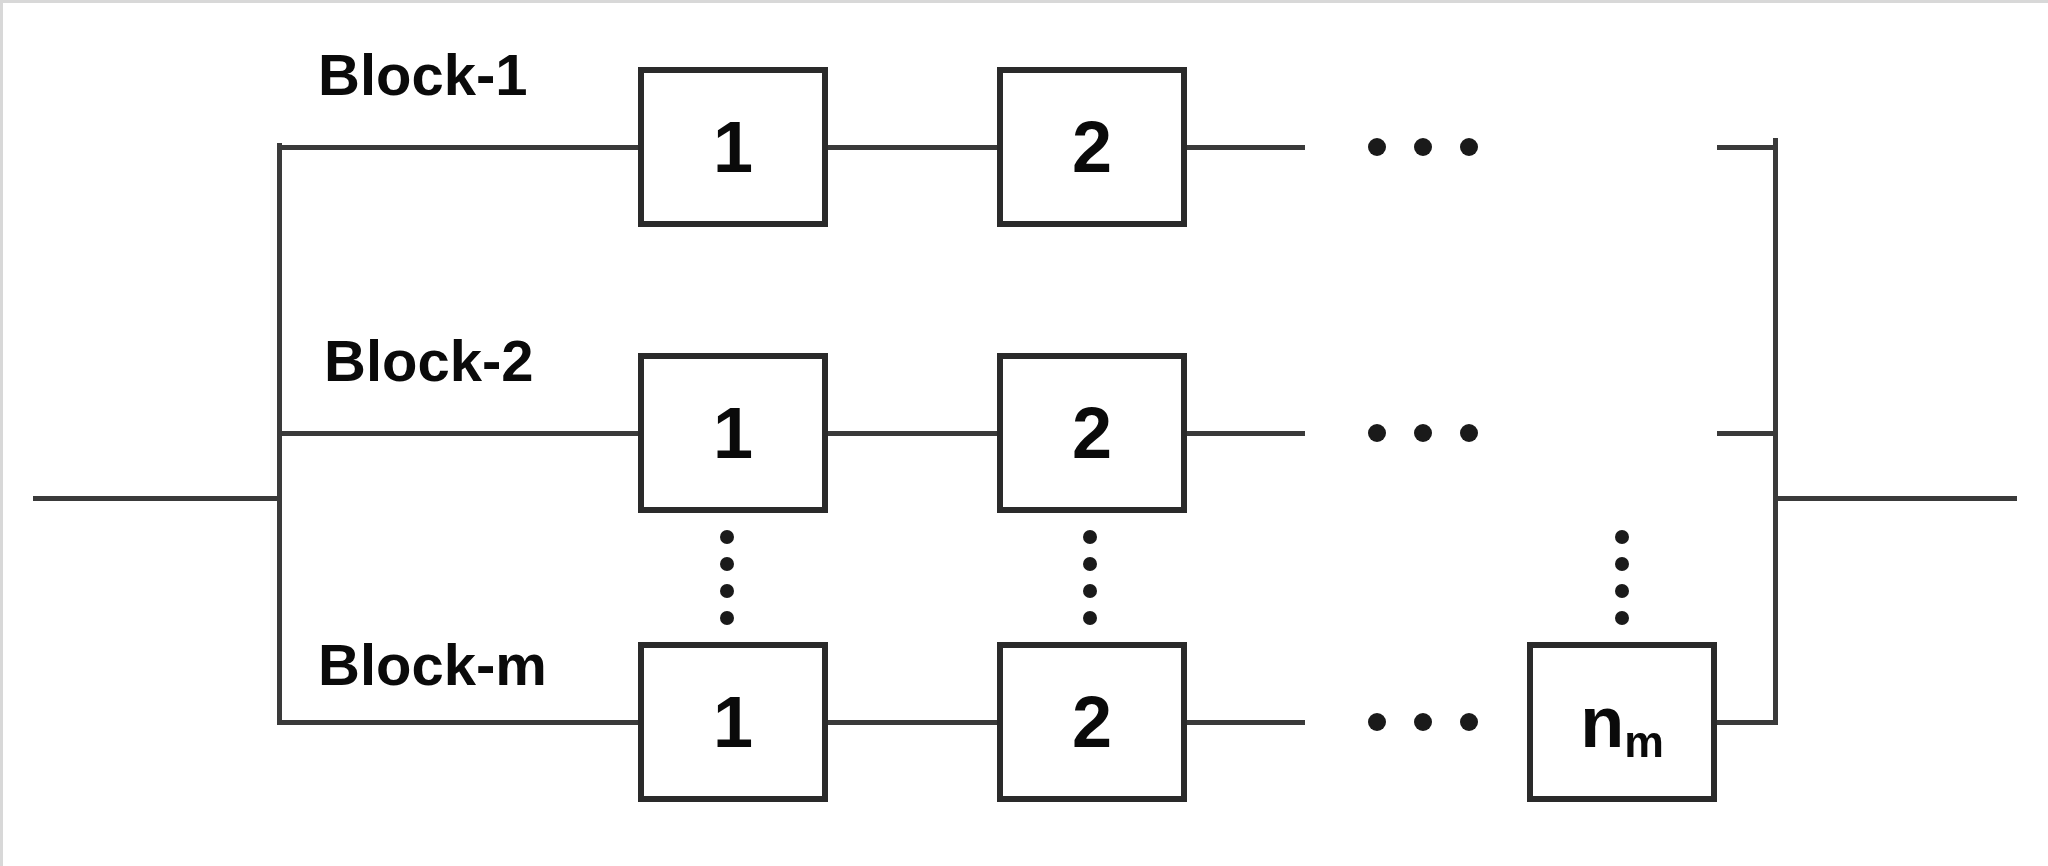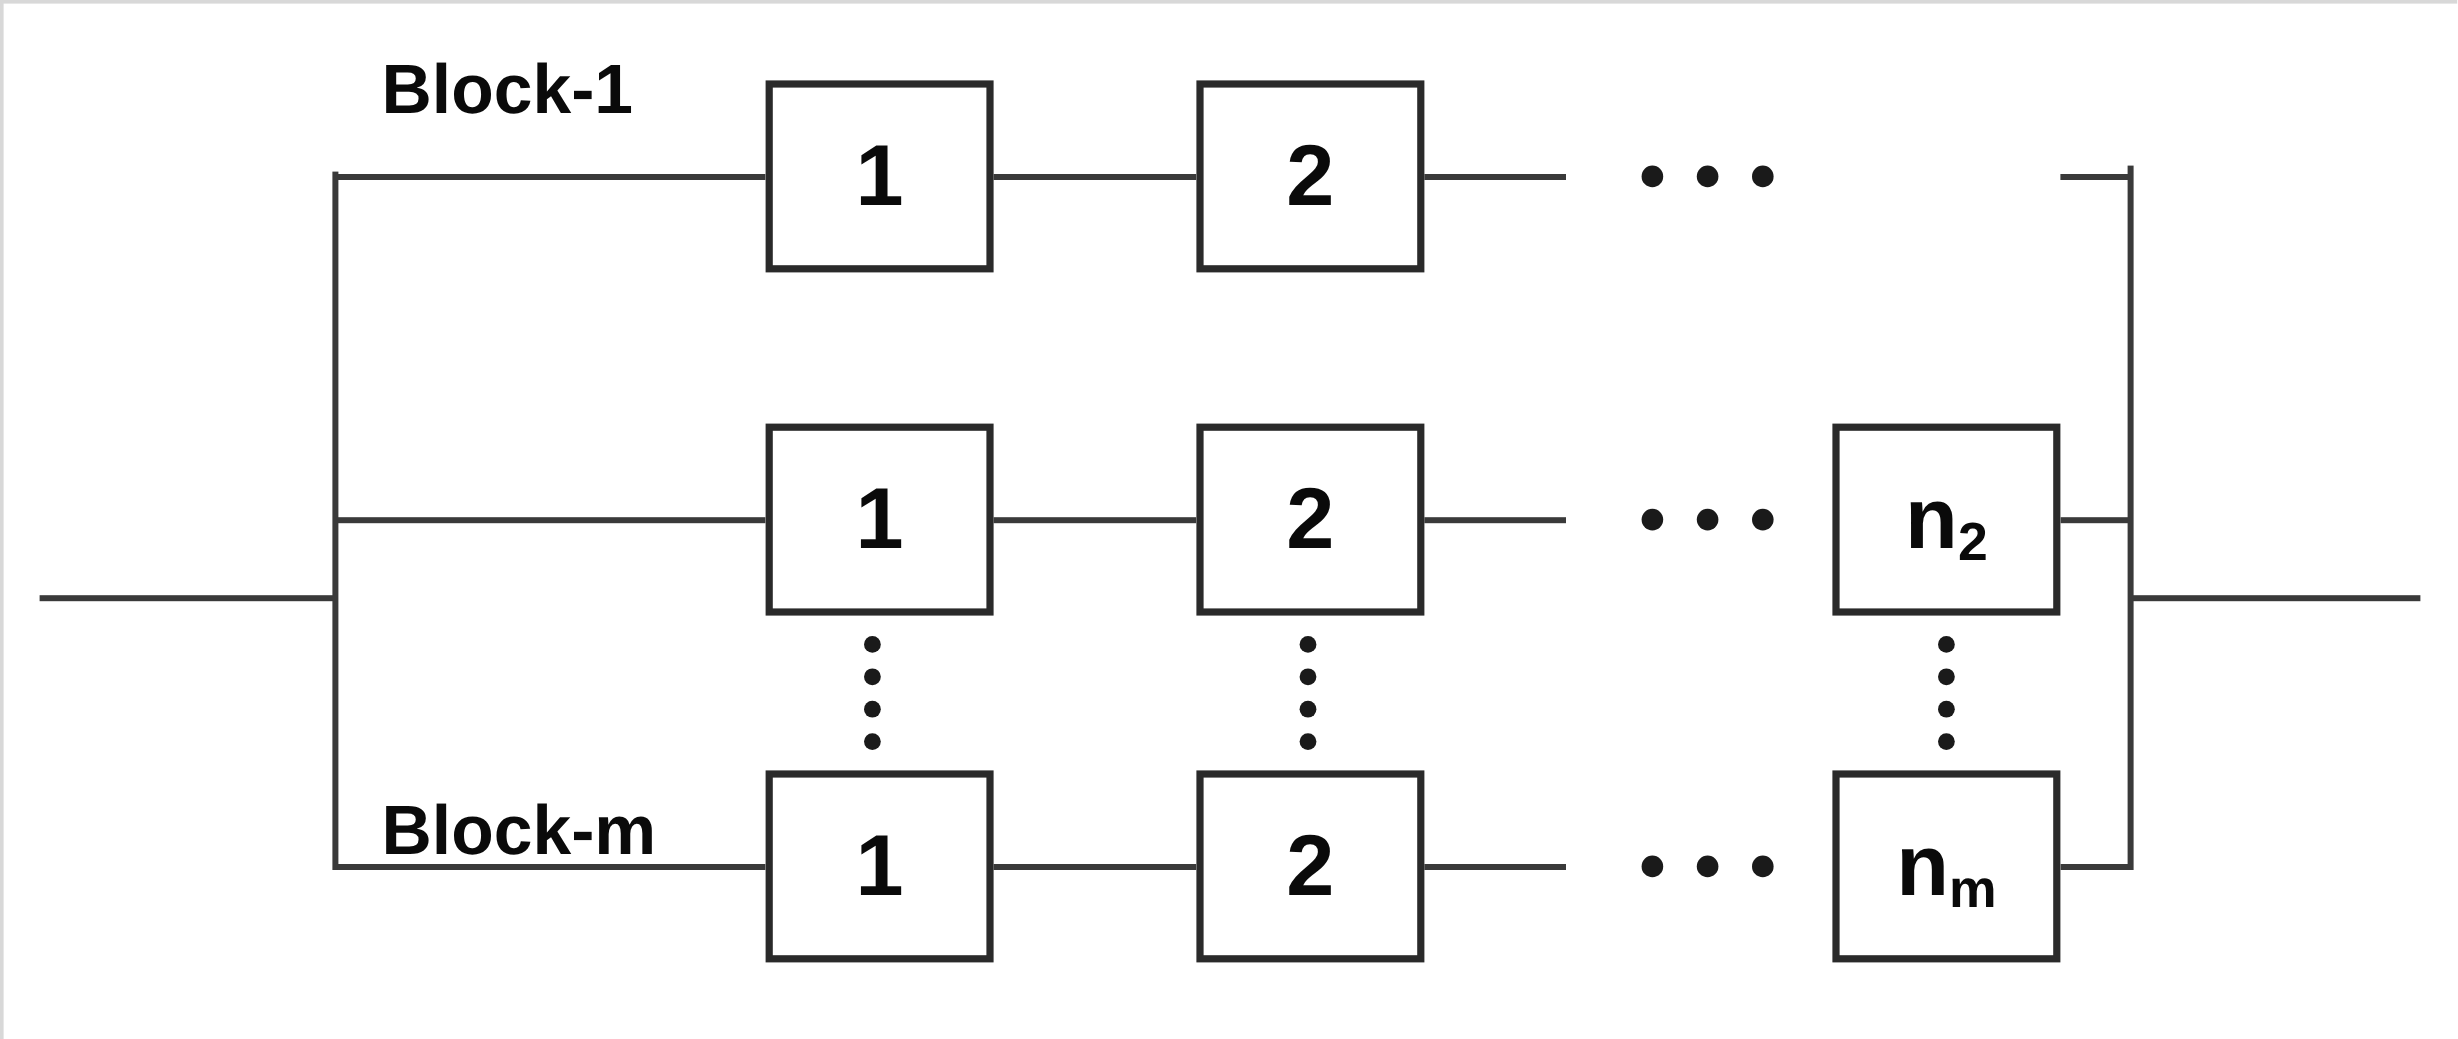--- a/index.html
+++ b/index.html
@@ -107,57 +107,55 @@
     </div>
   <div class="rbd-box col2 row1">
       <span>2</span>
     </div>
 
   <div class="hdot" style="left:1368px; top:138px;"></div>
   <div class="hdot" style="left:1414px; top:138px;"></div>
   <div class="hdot" style="left:1460px; top:138px;"></div>
 
 
+  <div class="row-label" style="left:324px; top:330px;">Block-2</div>
 
   <div class="hwire" style="left:281px; top:431px; width:357px;"></div>
   <div class="hwire" style="left:827px; top:431px; width:170px;"></div>
   <div class="hwire" style="left:1185px; top:431px; width:120px;"></div>
   <div class="hwire" style="left:1717px; top:431px; width:58px;"></div>
 
   <div class="rbd-box col1 row2">
       <span>1</span>
     </div>
   <div class="rbd-box col2 row2">
       <span>2</span>
     </div>
 
   <div class="hdot" style="left:1368px; top:424px;"></div>
   <div class="hdot" style="left:1414px; top:424px;"></div>
   <div class="hdot" style="left:1460px; top:424px;"></div>
 
-  <div class="rbd-box coln row2">
-    <span><span>n</span><sub>2</sub></span>
-  </div>
 
   <div class="vdot" style="left:720px; top:530px;"></div>
   <div class="vdot" style="left:720px; top:557px;"></div>
   <div class="vdot" style="left:720px; top:584px;"></div>
   <div class="vdot" style="left:720px; top:611px;"></div>
 
   <div class="vdot" style="left:1083px; top:530px;"></div>
   <div class="vdot" style="left:1083px; top:557px;"></div>
   <div class="vdot" style="left:1083px; top:584px;"></div>
   <div class="vdot" style="left:1083px; top:611px;"></div>
 
   <div class="vdot" style="left:1615px; top:530px;"></div>
   <div class="vdot" style="left:1615px; top:557px;"></div>
   <div class="vdot" style="left:1615px; top:584px;"></div>
   <div class="vdot" style="left:1615px; top:611px;"></div>
 
-  <div class="row-label" style="left:318px; top:662px;">Block-m</div>
+  <div class="row-label" style="left:318px; top:634px;">Block-m</div>
 
   <div class="hwire" style="left:281px; top:720px; width:357px;"></div>
   <div class="hwire" style="left:827px; top:720px; width:170px;"></div>
   <div class="hwire" style="left:1185px; top:720px; width:120px;"></div>
   <div class="hwire" style="left:1717px; top:720px; width:58px;"></div>
 
   <div class="rbd-box col1 rowm">
       <span>1</span>
     </div>
   <div class="rbd-box col2 rowm">

